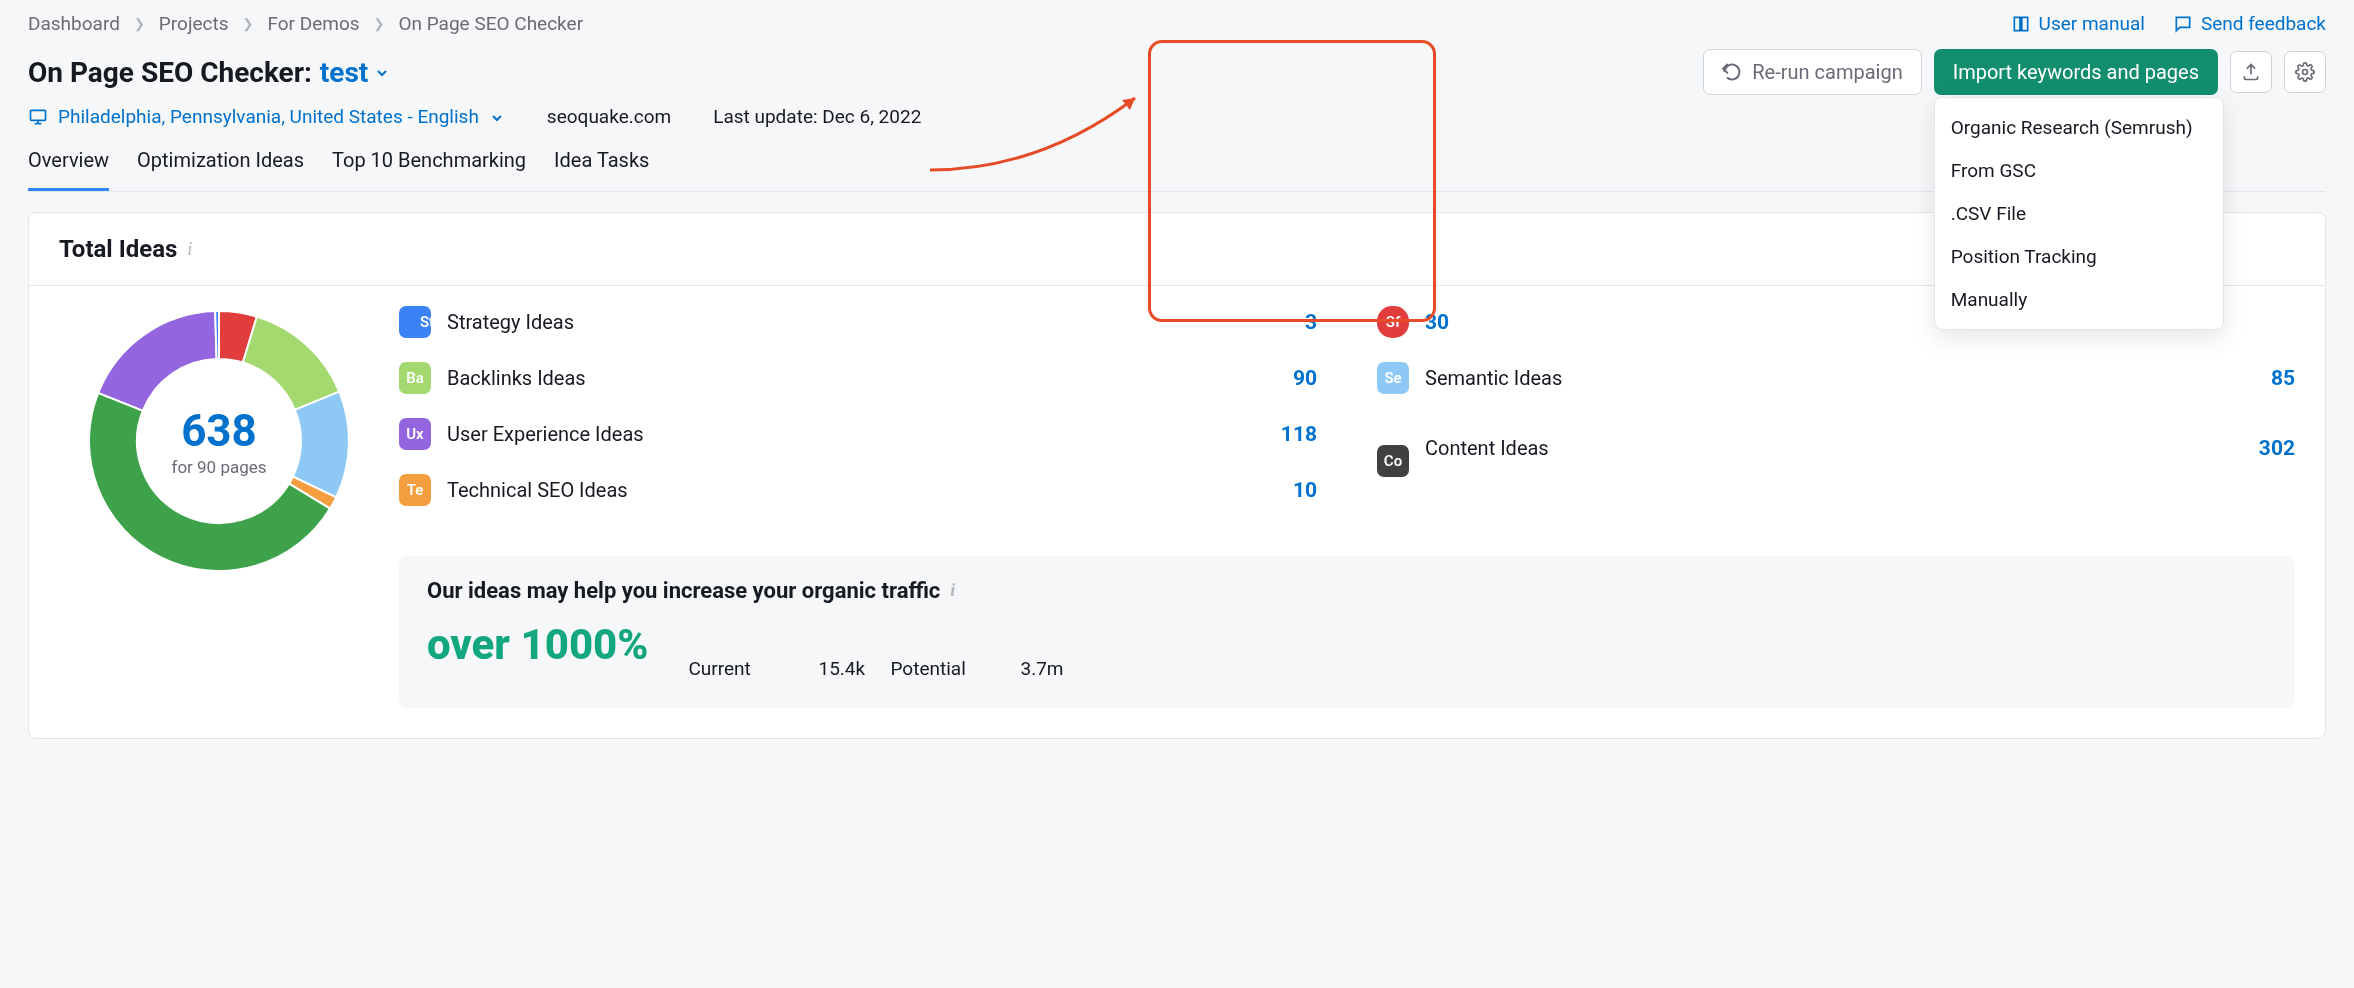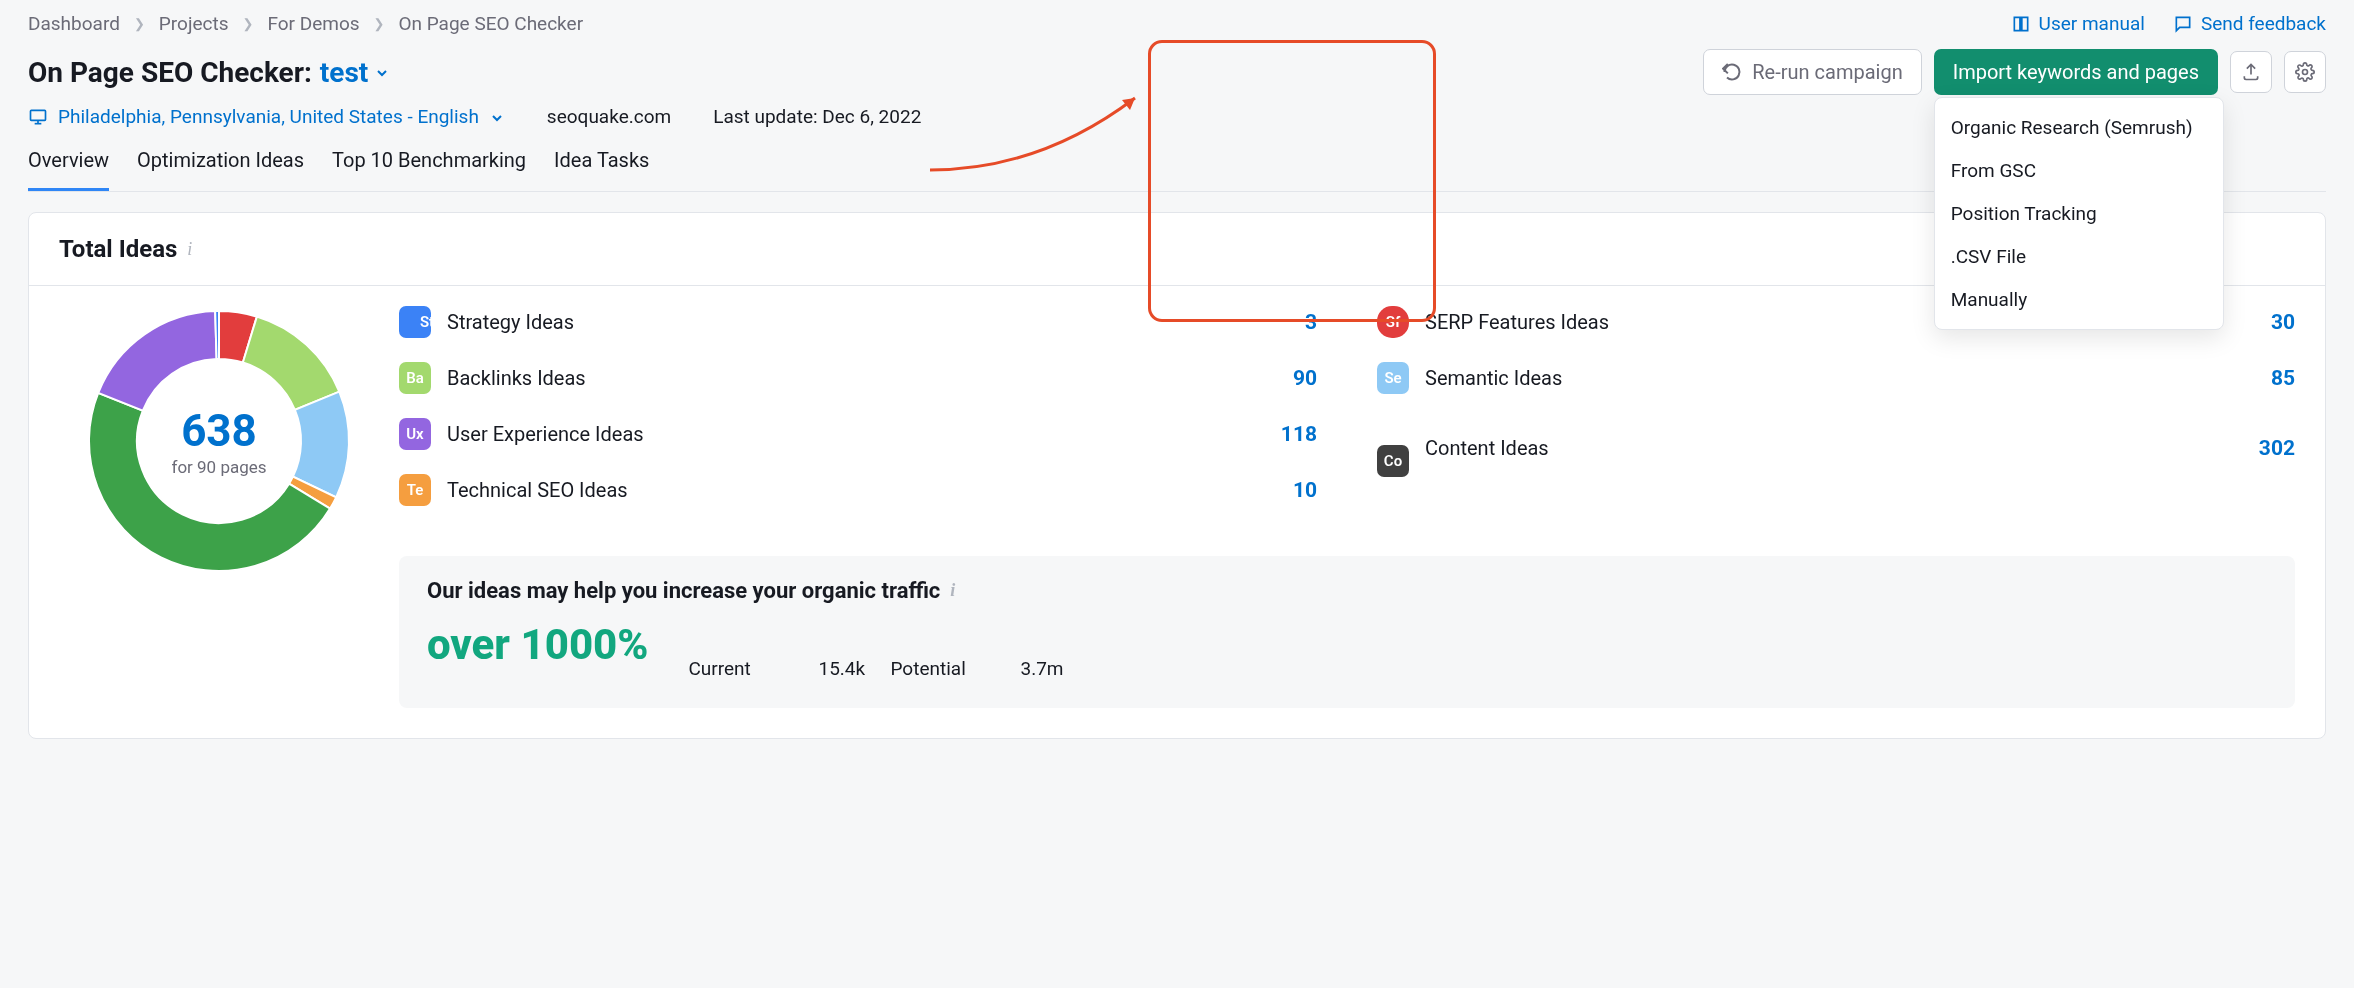--- a/index.html
+++ b/index.html
@@ -120,22 +120,22 @@
           </svg>
         <span>Re-run campaign</span>
       </div>
       <div class="dropdown-wrap">
         <div class="btn btn-green">
           <span>Import keywords and pages</span>
         </div>
         <div class="dropdown">
           <div class="dropdown-item">Organic Research (Semrush)</div>
           <div class="dropdown-item">From GSC</div>
+          <div class="dropdown-item">.CSV File</div>
           <div class="dropdown-item">Position Tracking</div>
-          <div class="dropdown-item">.CSV File</div>
           <div class="dropdown-item">Manually</div>
         </div>
       </div>
       <div class="btn-icon">
         <svg width="20" height="20" viewBox="0 0 24 24" fill="none" stroke="#6b6b77" stroke-width="2">
             <path d="M12 3v12M7 8l5-5 5 5M4 17v2a2 2 0 0 0 2 2h12a2 2 0 0 0 2-2v-2"></path>
           </svg>
       </div>
       <div class="btn-icon">
         <svg width="20" height="20" viewBox="0 0 24 24" fill="none" stroke="#6b6b77" stroke-width="2">
@@ -212,21 +212,20 @@
               </div>
               <div class="idea-row">
                 <div class="badge" style="background: rgb(245, 158, 63);">Te</div>
                 <div class="idea-label">Technical SEO Ideas</div>
                 <div class="idea-count">10</div>
               </div>
             </div>
           <div class="col" id="col-right">
               <div class="idea-row">
                 <div class="badge" style="background: rgb(226, 61, 61); border-radius: 15px;">Sf</div>
-                <div class="idea-label">SERP Features Ideas</div>
                 <div class="idea-count">30</div>
               </div>
               <div class="idea-row">
                 <div class="badge" style="background: rgb(142, 201, 245);">Se</div>
                 <div class="idea-label">Semantic Ideas</div>
                 <div class="idea-count">85</div>
               </div>
               <div class="idea-row">
                 <div class="badge" style="background: #404040; margin-top: 27px;">Co</div>
                 <div class="idea-label">Content Ideas</div>

